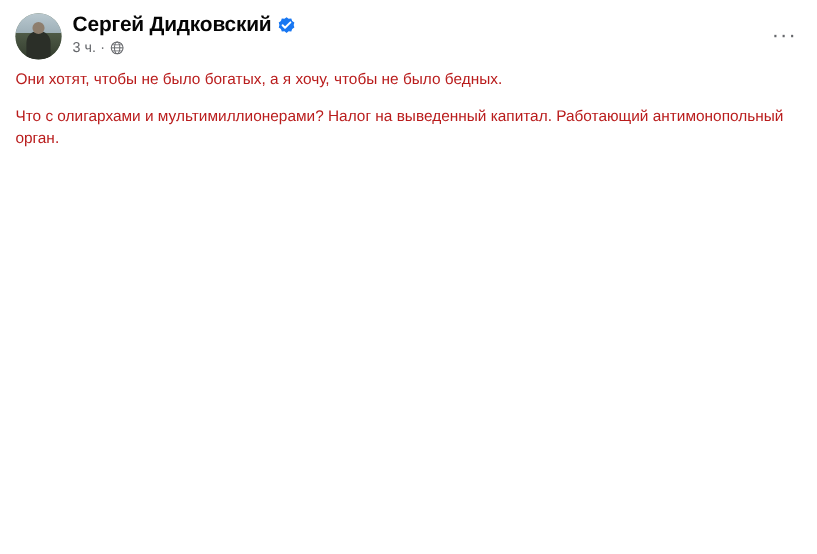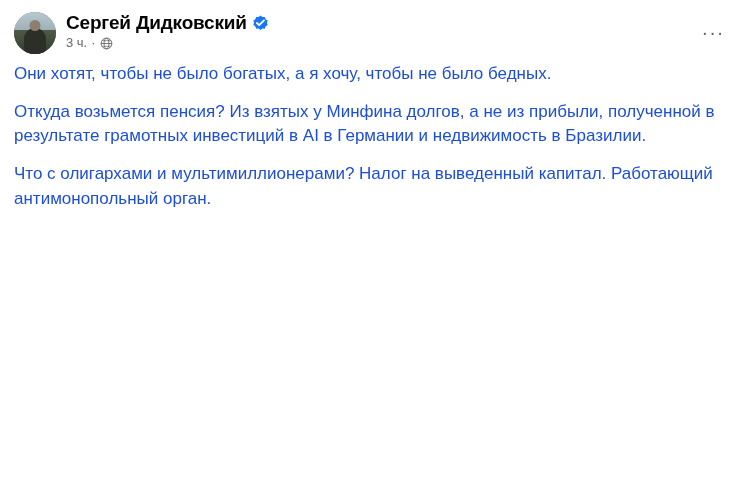--- a/index.html
+++ b/index.html
@@ -129,23 +129,23 @@
     font-size: 20px;
     letter-spacing: 1px;
     line-height: 14px;
     cursor: pointer;
   }
   .post-body {
     padding: 2px 0 0 0;
   }
   .post-body p {
     margin: 0 0 14px 0;
-    font-size: 17px;
+    font-size: 14px;
     line-height: 1.42;
-    color: #1d4ed8;
+    color: #b91c1c;
   }
   .post-body p:last-child {
     margin-bottom: 0;
   }
 </style>
 </head>
 <body>
 
 <div class="post">
 
@@ -181,17 +181,16 @@
           </svg>
         </span>
       </div>
     </div>
 
     <div class="more-btn">···</div>
   </div>
 
   <div class="post-body">
     <p>Они хотят, чтобы не было богатых, а я хочу, чтобы не было бедных.</p>
-    <p>Откуда возьмется пенсия? Из взятых у Минфина долгов, а не из прибыли, полученной в результате грамотных инвестиций в AI в Германии и недвижимость в Бразилии.</p>
     <p>Что с олигархами и мультимиллионерами? Налог на выведенный капитал. Работающий антимонопольный орган.</p>
   </div>
 
 </div>
 
 </body></html>

